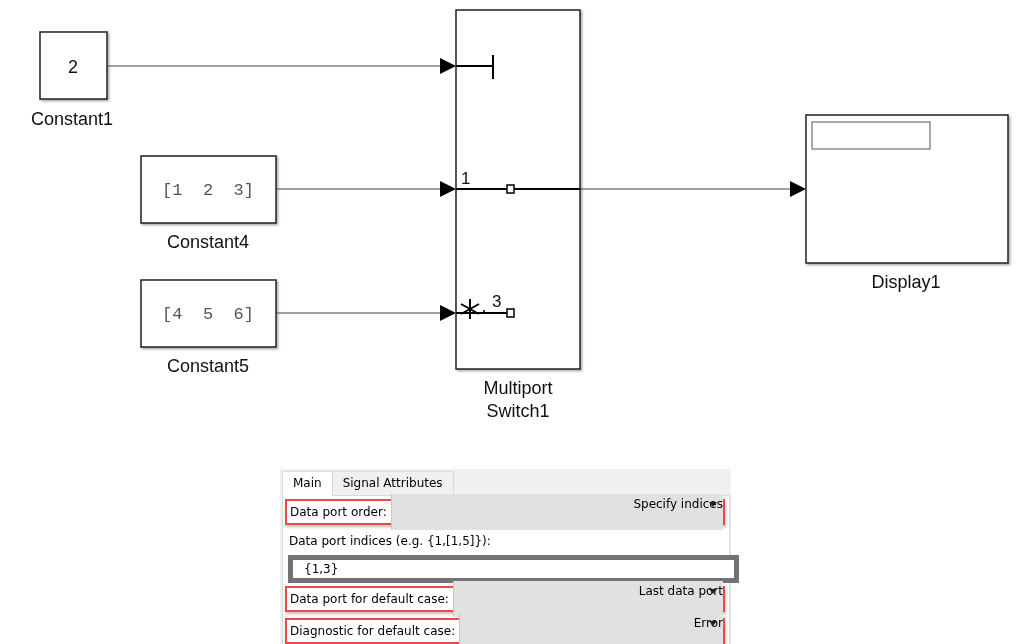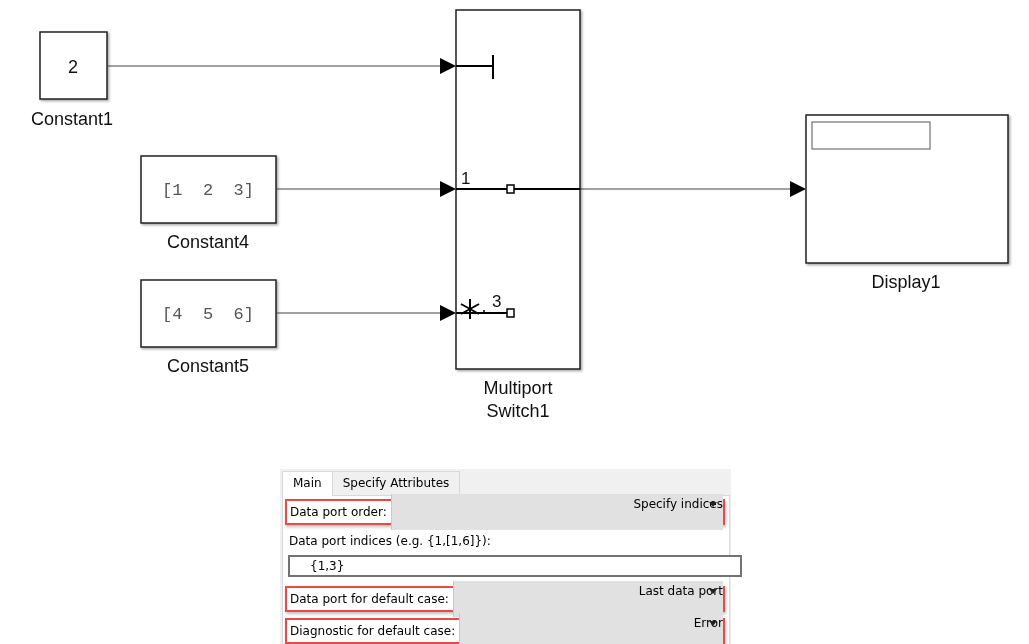--- a/index.html
+++ b/index.html
@@ -13,21 +13,21 @@
   .dialog { position:absolute; left:280px; top:469px; width:451px; height:175px; background:#f0f0f0; font-family:"DejaVu Sans", sans-serif; font-size:12px; color:#000000; }
   .tabs { position:absolute; left:2px; top:2px; height:24px; display:flex; }
   .tab { height:22px; line-height:22px; padding:0 10px; border:1px solid #d9d9d9; border-bottom:none; background:#f0f0f0; margin-right:-1px; }
   .tab.active { background:#ffffff; height:24px; z-index:2; }
   .panel { position:absolute; left:2px; top:26px; width:446px; height:149px; background:#ffffff; border:1px solid #d9d9d9; border-bottom:none; }
   .row { position:absolute; left:2px; width:436px; height:22px; border:2px solid #e84a4a; display:flex; align-items:center; background:#ffffff; box-shadow:1px 2px 3px rgba(0,0,0,0.25);text-align:right; }
   .row .lbl { padding:0 4px 0 3px; white-space:nowrap; }
   .row .sel { flex:1; height:36px; line-height:20px; background:#e1e1e1; border-left:1px solid #c8c8c8; padding-left:4px; position:relative; }
   .row .sel .arrow { position:absolute; right:6px; top:8px; width:0; height:0; border-left:4px solid transparent; border-right:4px solid transparent; border-top:5px solid #222; }
   .plain-label { position:absolute; left:6px; top:64px; }
-  .text-input { position:absolute; left:5px; top:85px; width:430px; height:18px; border:2px solid #737373; background:#fff; line-height:18px; padding-left:20px; }
+  .text-input { position:absolute; left:5px; top:85px; width:430px; height:18px; border:5px solid #737373; background:#fff; line-height:18px; padding-left:11px; }
 </style>
 </head>
 <body>
 
 <svg class="canvas" width="1029" height="460" viewBox="0 0 1029 460">
   <defs>
     <filter id="sh" x="-10%" y="-10%" width="130%" height="130%">
       <feDropShadow dx="1.5" dy="1.5" stdDeviation="1" flood-color="#000" flood-opacity="0.35"></feDropShadow>
     </filter>
   </defs>
@@ -100,32 +100,32 @@
   <g>
     <rect x="806" y="115" width="202" height="148" fill="#fff" stroke="#222" stroke-width="1.5" filter="url(#sh)"></rect>
     <rect x="812" y="122" width="118" height="27" fill="#fff" stroke="#555" stroke-width="1"></rect>
   </g>
   <text class="blk-label" x="906" y="288" text-anchor="middle">Display1</text>
 </svg>
 
 <div class="dialog">
   <div class="tabs">
     <div class="tab active">Main</div>
-    <div class="tab">Specify Attributes</div>
+    <div class="tab">Signal Attributes</div>
   </div>
   <div class="panel">
     <div class="row" style="top: 3px; border-color: rgb(232, 74, 74);">
       <span class="lbl">Data port order:</span>
       <div class="sel">
         <span>Specify indices</span>
         <span class="arrow"></span>
       </div>
     </div>
 
-    <div class="plain-label" style="top:38px;">Data port indices (e.g. {1,[1,6]}):</div>
+    <div class="plain-label" style="top:38px;">Data port indices (e.g. {1,[1,5]}):</div>
     <div class="text-input" style="top:59px;">{1,3}</div>
 
     <div class="row" style="top: 90px; border-color: rgb(232, 74, 74);">
       <span class="lbl">Data port for default case:</span>
       <div class="sel">
         <span>Last data port</span>
         <span class="arrow"></span>
       </div>
     </div>
 

